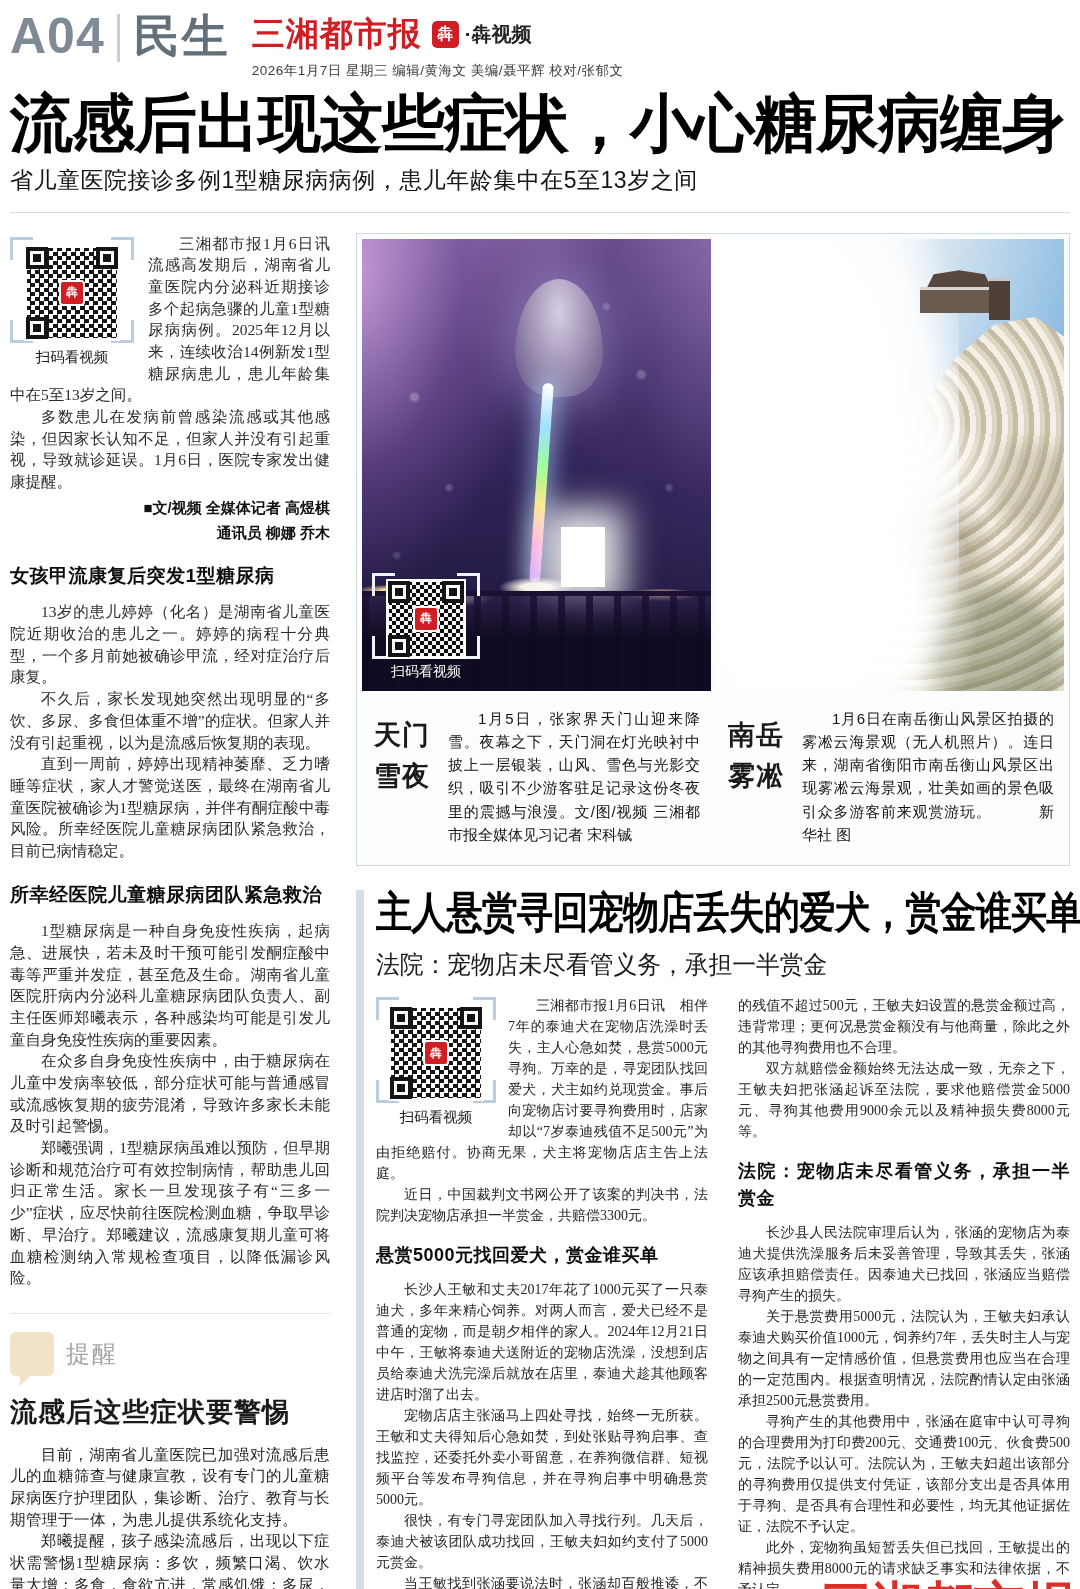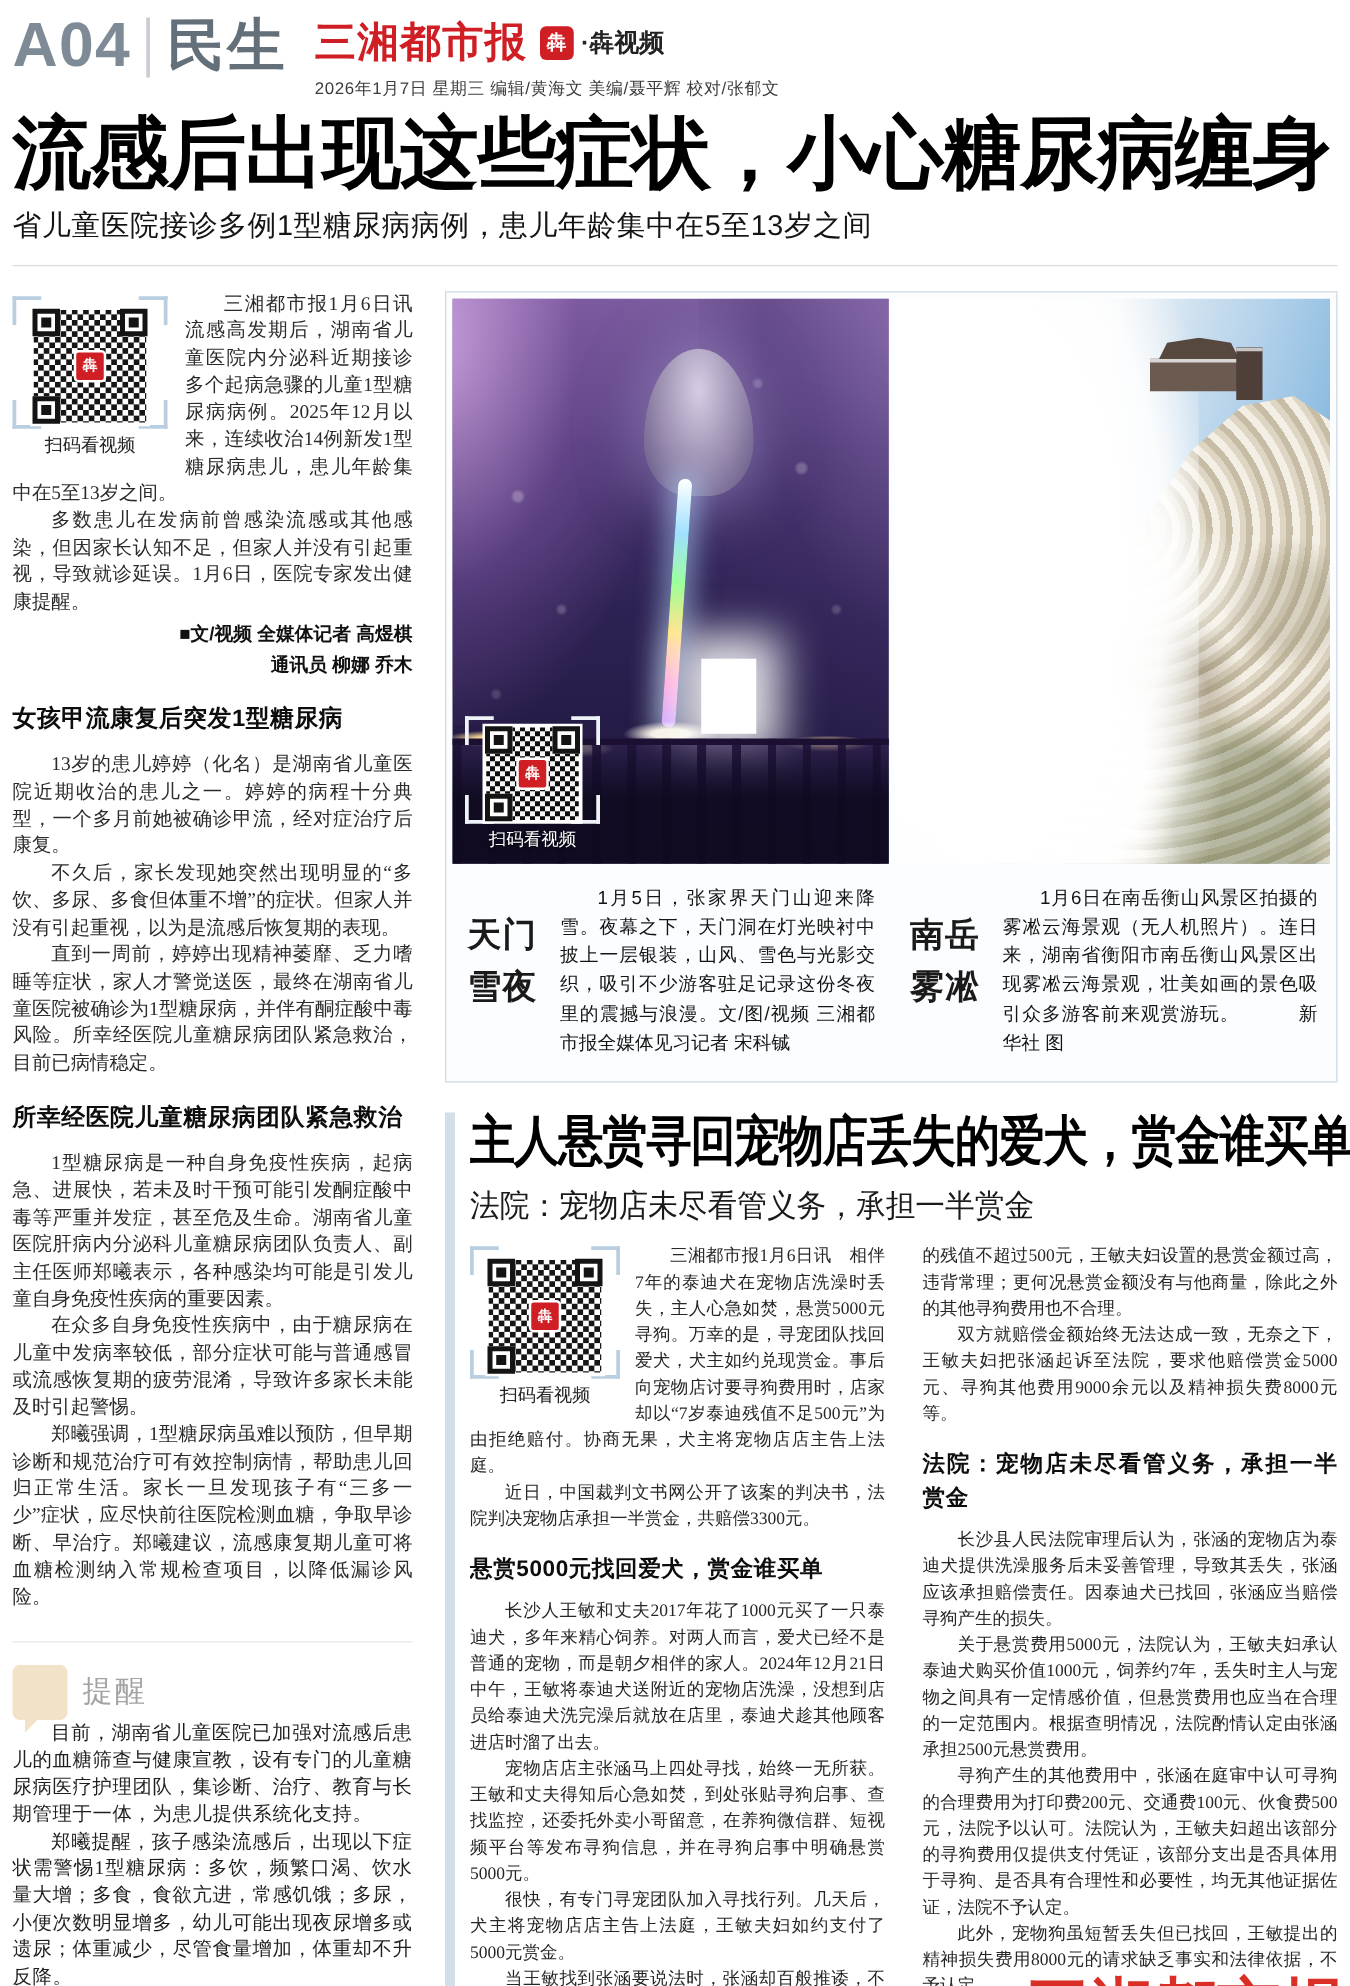--- a/index.html
+++ b/index.html
@@ -137,22 +137,22 @@
   .hs-temple .t-body{position:absolute;top:17px;left:6%;width:78%;height:26px;background:#6a5a50;
       box-shadow:inset 0 3px 0 rgba(255,255,255,.75);}
   .hs-temple .t-tower{position:absolute;top:8px;right:0;width:22%;height:42px;background:#4e4038;
       box-shadow:inset 0 3px 0 rgba(255,255,255,.7);}
   .hs-mist{position:absolute;left:0;top:30%;width:100%;height:45%;
       background:radial-gradient(ellipse at 20% 50%,rgba(255,255,255,.85) 0 30%,rgba(255,255,255,0) 60%);}
 
   
   .caps{display:flex;gap:26px;padding:16px 10px 14px;}
   .cap{flex:1;display:flex;min-width:0;}
-  .cap-label{font-family:Liberation Mono, monospace;font-size:27px;font-weight:600;color:#1a1a1a;
-             width:60px;flex:0 0 60px;line-height:1.55;margin:24px 14px 0 2px;letter-spacing:1px;}
+  .cap-label{font-family:Liberation Serif, serif;font-size:27px;font-weight:600;color:#1a1a1a;
+             width:60px;flex:0 0 60px;line-height:1.55;margin:8px 14px 0 2px;letter-spacing:1px;}
   .cap-label span{display:block;}
   .cap p{margin:0;font-family:"Liberation Sans",sans-serif;font-size:15px;line-height:1.55;
          text-align:justify;color:#141414;text-indent:2em;}
 
   
   .article2{position:relative;margin-top:18px;padding-left:20px;}
   .article2::before{content:"";position:absolute;left:0;top:6px;bottom:0;width:8px;background:#d2dfe9;}
   .a2-hl{font-family:"Liberation Sans",sans-serif;font-size:43px;font-weight:900;color:#000;
          margin:0;letter-spacing:-1px;transform:scaleX(.84);transform-origin:left;white-space:nowrap;}
   .a2-sub{font-family:"Liberation Sans",sans-serif;font-size:25px;font-weight:500;color:#1a1a1a;
@@ -218,20 +218,21 @@
       <h3 class="sec-h">所幸经医院儿童糖尿病团队紧急救治</h3>
       <p class="p">1型糖尿病是一种自身免疫性疾病，起病急、进展快，若未及时干预可能引发酮症酸中毒等严重并发症，甚至危及生命。湖南省儿童医院肝病内分泌科儿童糖尿病团队负责人、副主任医师郑曦表示，各种感染均可能是引发儿童自身免疫性疾病的重要因素。</p>
       <p class="p">在众多自身免疫性疾病中，由于糖尿病在儿童中发病率较低，部分症状可能与普通感冒或流感恢复期的疲劳混淆，导致许多家长未能及时引起警惕。</p>
       <p class="p">郑曦强调，1型糖尿病虽难以预防，但早期诊断和规范治疗可有效控制病情，帮助患儿回归正常生活。家长一旦发现孩子有“三多一少”症状，应尽快前往医院检测血糖，争取早诊断、早治疗。郑曦建议，流感康复期儿童可将血糖检测纳入常规检查项目，以降低漏诊风险。</p>
 
       <div class="reminder">
         <div class="rem-head">
           <span class="bubble"></span>
           <span class="rem-label">提醒</span>
         </div>
+        <h4 class="rem-h">流感后这些症状要警惕</h4>
         <p class="p kai">目前，湖南省儿童医院已加强对流感后患儿的血糖筛查与健康宣教，设有专门的儿童糖尿病医疗护理团队，集诊断、治疗、教育与长期管理于一体，为患儿提供系统化支持。</p>
         <p class="p kai">郑曦提醒，孩子感染流感后，出现以下症状需警惕1型糖尿病：多饮，频繁口渴、饮水量大增；多食，食欲亢进，常感饥饿；多尿，小便次数明显增多，幼儿可能出现夜尿增多或遗尿；体重减少，尽管食量增加，体重却不升反降。</p>
       </div>
     </aside>
 
     <section class="col-right">
 
       <div class="photo-box">
         <div class="photos-row">
           <div class="photo tianmen">
@@ -308,21 +309,21 @@
               </div>
             </div>
             <div class="qr-label">扫码看视频</div>
           </div>
           <p class="p">三湘都市报1月6日讯　相伴7年的泰迪犬在宠物店洗澡时丢失，主人心急如焚，悬赏5000元寻狗。万幸的是，寻宠团队找回爱犬，犬主如约兑现赏金。事后向宠物店讨要寻狗费用时，店家却以“7岁泰迪残值不足500元”为由拒绝赔付。协商无果，犬主将宠物店店主告上法庭。</p>
           <p class="p">近日，中国裁判文书网公开了该案的判决书，法院判决宠物店承担一半赏金，共赔偿3300元。</p>
 
           <h4 class="sec-h">悬赏5000元找回爱犬，赏金谁买单</h4>
           <p class="p">长沙人王敏和丈夫2017年花了1000元买了一只泰迪犬，多年来精心饲养。对两人而言，爱犬已经不是普通的宠物，而是朝夕相伴的家人。2024年12月21日中午，王敏将泰迪犬送附近的宠物店洗澡，没想到店员给泰迪犬洗完澡后就放在店里，泰迪犬趁其他顾客进店时溜了出去。</p>
           <p class="p">宠物店店主张涵马上四处寻找，始终一无所获。王敏和丈夫得知后心急如焚，到处张贴寻狗启事、查找监控，还委托外卖小哥留意，在养狗微信群、短视频平台等发布寻狗信息，并在寻狗启事中明确悬赏5000元。</p>
-          <p class="p">很快，有专门寻宠团队加入寻找行列。几天后，犬主将宠物店店主告上法庭，王敏夫妇如约支付了5000元赏金。</p>
+          <p class="p">很快，有专门寻宠团队加入寻找行列。几天后，泰迪犬被该团队成功找回，王敏夫妇如约支付了5000元赏金。</p>
           <p class="p">当王敏找到张涵要说法时，张涵却百般推诿，不愿支付全部费用。张涵称，按宠物市场惯例，7岁泰迪的残值不超过500元，王敏夫妇设置的悬赏金额过高，违背常理；更何况悬赏金额没有与他商量，除此之外的其他寻狗费用也不合理。</p>
           <p class="p">双方就赔偿金额始终无法达成一致，无奈之下，王敏夫妇把张涵起诉至法院，要求他赔偿赏金5000元、寻狗其他费用9000余元以及精神损失费8000元等。</p>
 
           <h4 class="sec-h">法院：宠物店未尽看管义务，承担一半赏金</h4>
           <p class="p">长沙县人民法院审理后认为，张涵的宠物店为泰迪犬提供洗澡服务后未妥善管理，导致其丢失，张涵应该承担赔偿责任。因泰迪犬已找回，张涵应当赔偿寻狗产生的损失。</p>
           <p class="p">关于悬赏费用5000元，法院认为，王敏夫妇承认泰迪犬购买价值1000元，饲养约7年，丢失时主人与宠物之间具有一定情感价值，但悬赏费用也应当在合理的一定范围内。根据查明情况，法院酌情认定由张涵承担2500元悬赏费用。</p>
           <p class="p">寻狗产生的其他费用中，张涵在庭审中认可寻狗的合理费用为打印费200元、交通费100元、伙食费500元，法院予以认可。法院认为，王敏夫妇超出该部分的寻狗费用仅提供支付凭证，该部分支出是否具体用于寻狗、是否具有合理性和必要性，均无其他证据佐证，法院不予认定。</p>
           <p class="p">此外，宠物狗虽短暂丢失但已找回，王敏提出的精神损失费用8000元的请求缺乏事实和法律依据，不予认定。</p>
 
         </div>

